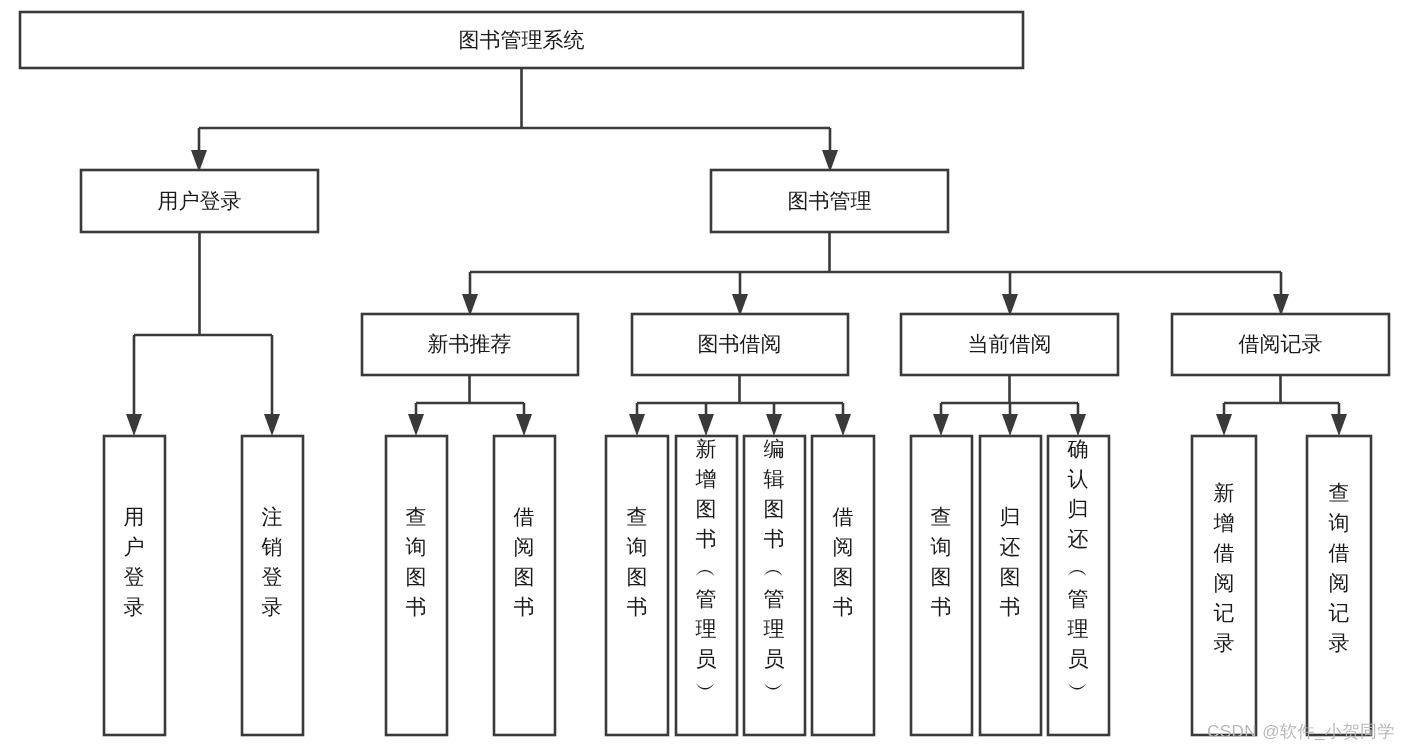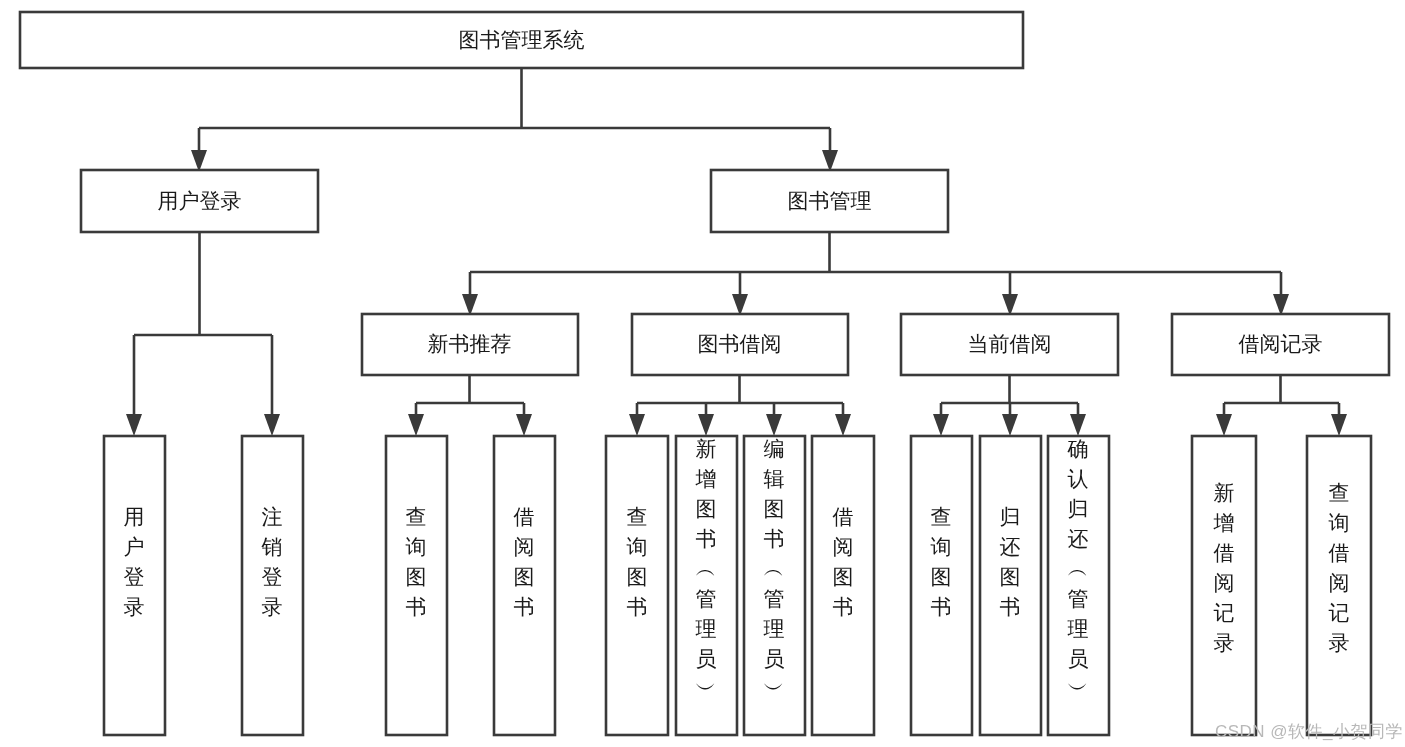--- a/index.html
+++ b/index.html
@@ -50,21 +50,21 @@
     dominant-baseline: middle;
   }
   .node-label-v {
     font-family: "Liberation Sans", "DejaVu Sans", sans-serif;
     font-size: 21px;
     fill: #1a1a1a;
     text-anchor: middle;
   }
   .watermark-text {
     position: absolute;
-    right: 2px;
+    right: 10px;
     bottom: 4px;
     font-family: "Liberation Sans", "DejaVu Sans", sans-serif;
     font-size: 17px;
     color: #b8b8b8;
     white-space: nowrap;
     letter-spacing: 0.5px;
     pointer-events: none;
   }
 </style>
 </head>

